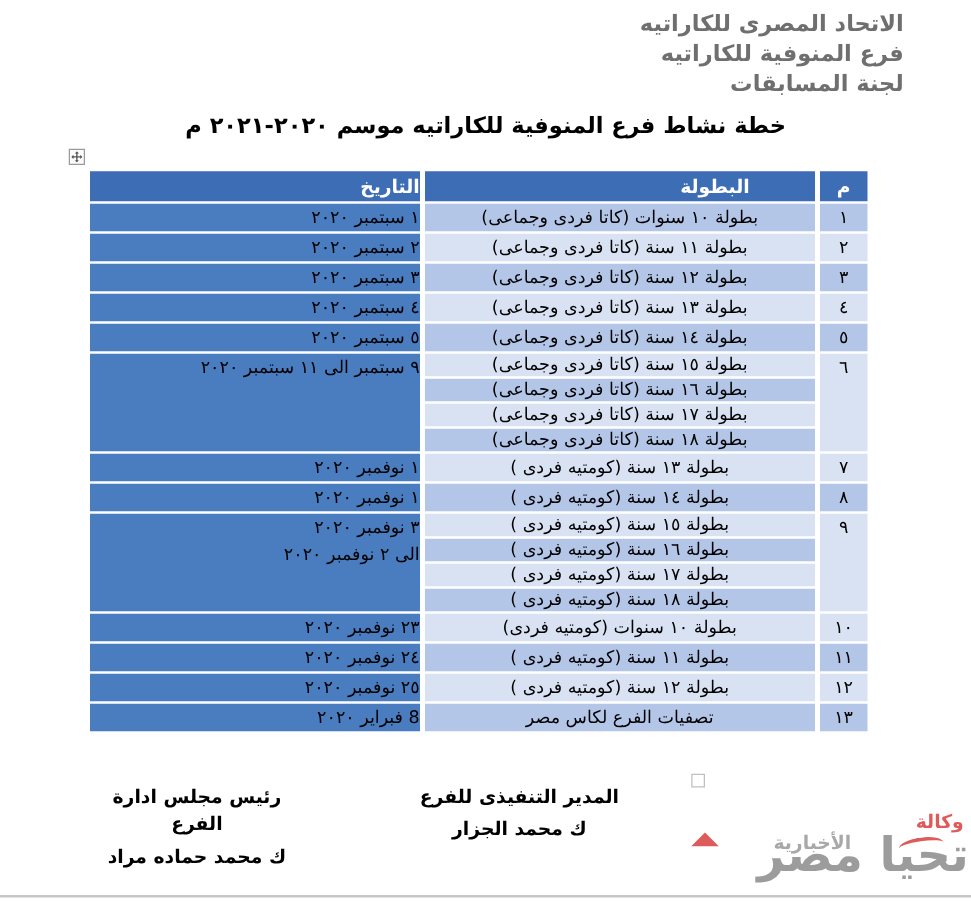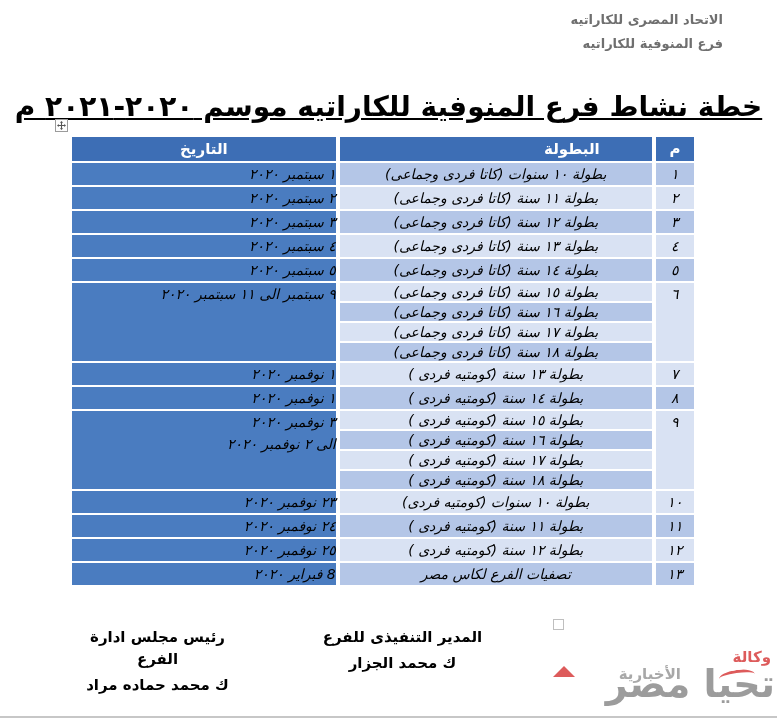--- a/index.html
+++ b/index.html
@@ -4,27 +4,27 @@
 <style>
   html,body{margin:0;padding:0;background:#fff;}
   .page{
     position:relative;width:777px;height:721px;background:#ffffff;
     overflow:hidden;direction:rtl;
     font-family:"DejaVu Sans",sans-serif;
   }
   
   .letterhead{
     position:absolute;top:8px;right:54px;text-align:right;
-    font-weight:bold;font-size:13px;line-height:24px;
+    font-weight:bold;font-size:18px;line-height:24px;
     color:var(--letterhead-gray,#6f6f6f);
   }
   
   .doc-title{
     position:absolute;top:90px;left:0;right:0;text-align:center;
-    font-size:28px;font-weight:bold;color:#000;text-decoration:underline;
+    font-size:18px;font-weight:bold;color:#000;
   }
   
   .table-handle{
     position:absolute;left:55px;top:119px;width:13px;height:13px;
     border:1px solid #9b9b9b;background:#fdfdfd;
     display:flex;align-items:center;justify-content:center;box-sizing:border-box;
   }
   
   .doc-table{
     position:absolute;top:135px;left:68px;width:630px;
@@ -34,36 +34,36 @@
   .col-num{width:38px;}
   .col-event{width:310px;}
   .col-date{width:262px;}
   .doc-table th{
     background:var(--header-blue,#3d6eb5);color:#fff;font-weight:bold;
     font-size:15px;height:24px;padding:0;
   }
   .h-num{text-align:center;}
   .h-event{text-align:right;}
   .h-event .h-shift{position:relative;left:-52px;}
-  .h-date{text-align:center;padding-left:16px;}
-  .doc-table td{height:18px;padding:0;font-size:14px;color:#000;vertical-align:middle;font-style:italic;}
+  .h-date{text-align:right;padding-left:16px;}
+  .doc-table td{height:18px;padding:0;font-size:14px;color:#000;vertical-align:middle;}
   .band-dark{background:var(--band-dark,#b4c6e7);}
   .band-light{background:var(--band-light,#d9e2f3);}
   .num-cell{text-align:center;}
   .num-cell.merged{vertical-align:top;line-height:22px;}
   .event-cell{text-align:center;padding-right:5px;white-space:nowrap;overflow:hidden;}
   .date-cell{background:var(--date-blue,#4a7cc0);color:#fff;text-align:right;padding-right:8px;white-space:nowrap;}
   .date-cell.merged{vertical-align:top;}
   .date-cell div{line-height:22px;}
   
   .sig{position:absolute;top:626px;text-align:center;font-weight:bold;font-size:15px;color:#000;z-index:2;}
   .sig .sig-title{line-height:22px;}
   .sig .sig-name{margin-top:4px;line-height:22px;}
   .sig-right{right:82px;width:150px;}
-  .sig-center{left:315px;width:175px;}
+  .sig-center{left:328px;width:175px;}
   .sig-left{left:70px;width:175px;}
   .anchor-box{
     position:absolute;left:553px;top:619px;width:9px;height:9px;
     border:1px solid #bfbfbf;background:#fff;z-index:2;
   }
   
   .watermark{position:absolute;top:644px;right:0;width:240px;height:72px;z-index:1;}
   .wm-agency{position:absolute;top:4px;right:6px;font-size:15px;font-weight:bold;color:var(--watermark-red,#dd5b5b);}
   .wm-edition{position:absolute;top:21px;right:96px;font-size:15px;font-weight:bold;color:#a8a8a8;}
   .wm-brand{
@@ -83,20 +83,21 @@
   .bottom-line{position:absolute;left:0;right:0;top:716px;height:2px;background:#c7c7c7;}
 </style>
 </head>
 <body>
 
 <div class="page">
 
   <div class="letterhead">
     <div>الاتحاد المصرى للكاراتيه</div>
     <div>فرع المنوفية للكاراتيه</div>
+    <div>لجنة المسابقات</div>
   </div>
 
   <div class="doc-title">خطة نشاط فرع المنوفية للكاراتيه موسم ٢٠٢٠-٢٠٢١ م</div>
 
   <div class="table-handle">
     <svg width="9" height="9" viewBox="0 0 10 10" aria-hidden="true">
       <path d="M5 0 L6.8 2 H5.6 V4.4 H8 V3.2 L10 5 L8 6.8 V5.6 H5.6 V8 H6.8 L5 10 L3.2 8 H4.4 V5.6 H2 V6.8 L0 5 L2 3.2 V4.4 H4.4 V2 H3.2 Z" fill="#555"></path>
     </svg>
   </div>
 

